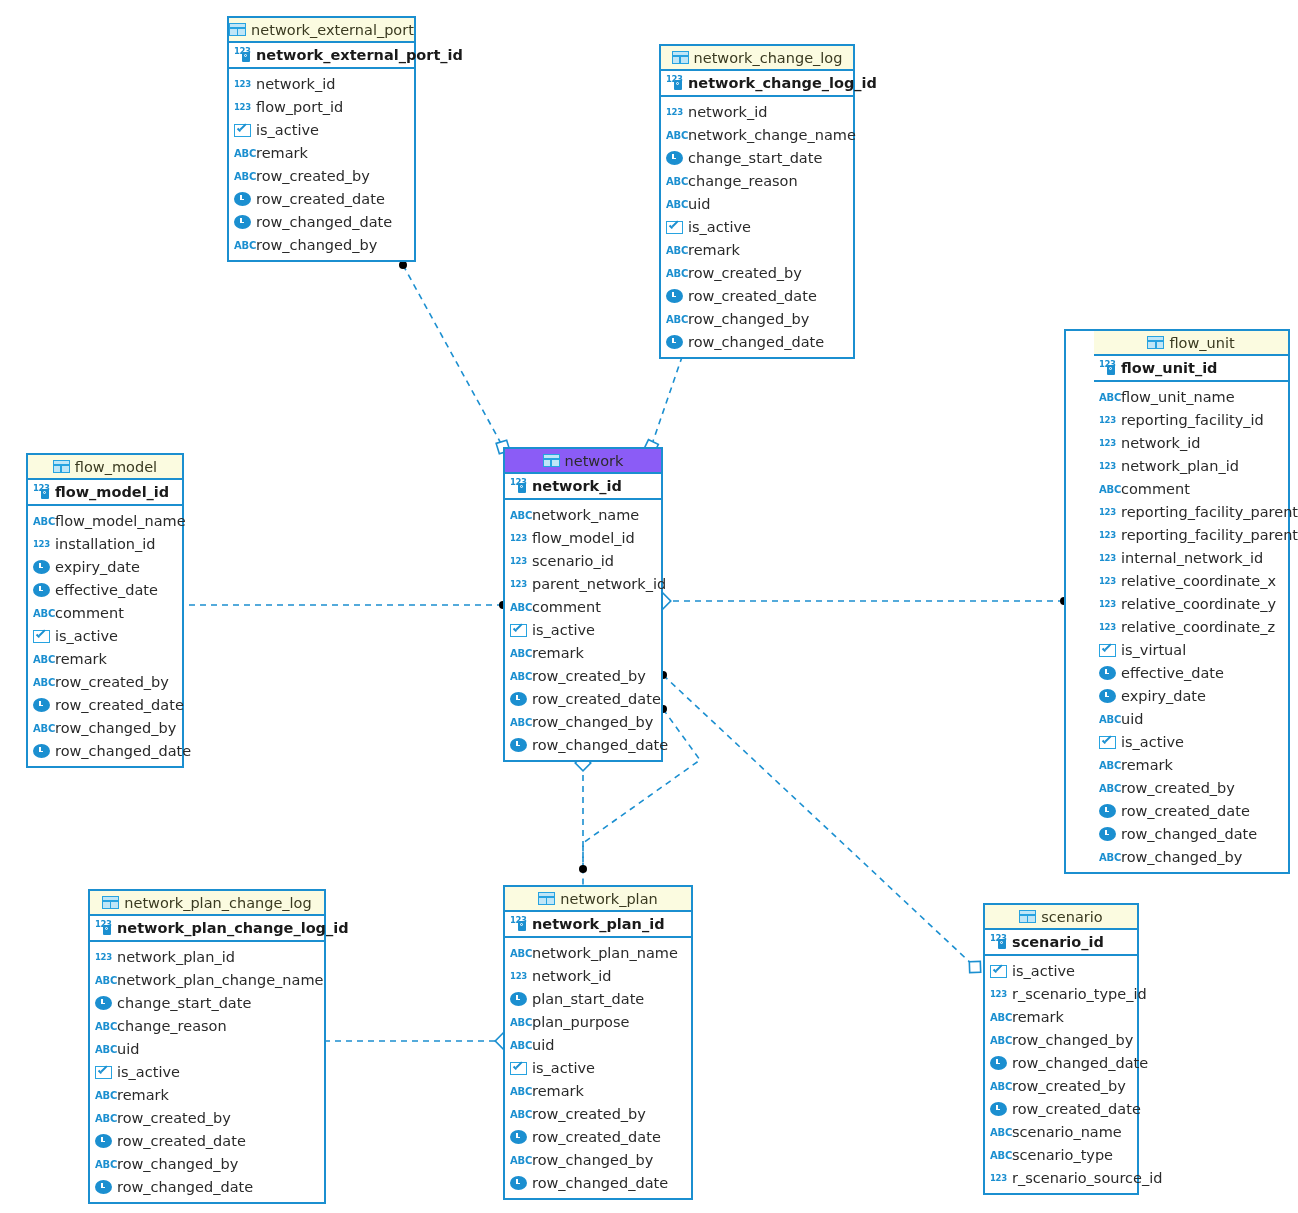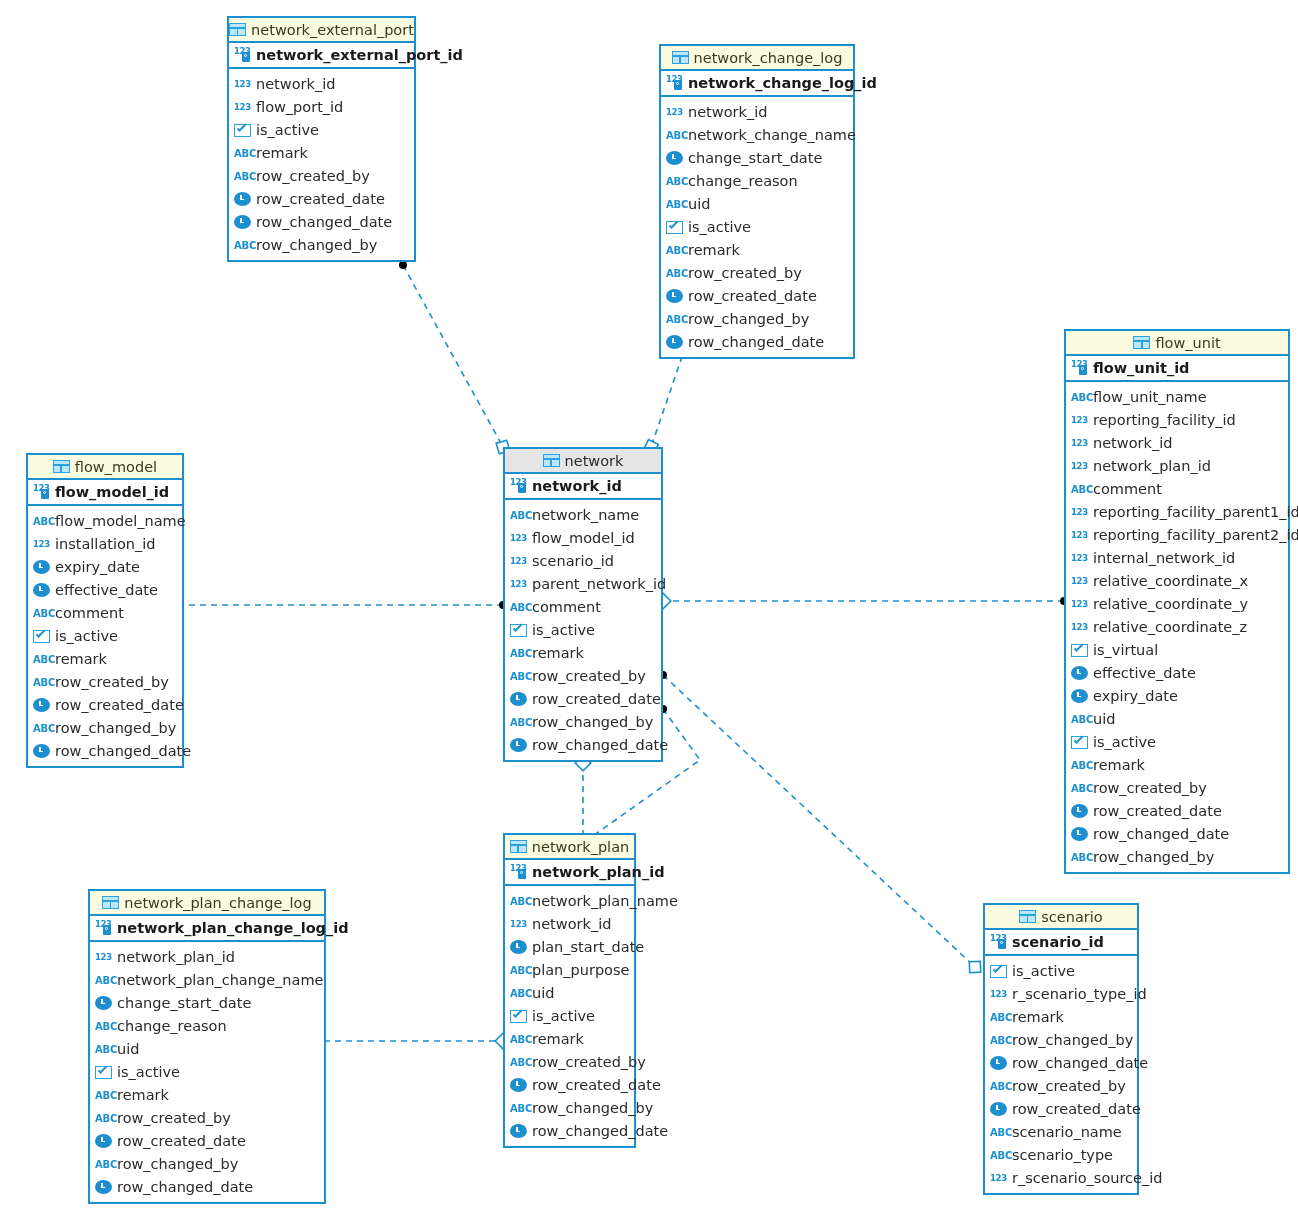--- a/index.html
+++ b/index.html
@@ -18,21 +18,21 @@
     box-shadow:0 0 0 0 rgba(0,0,0,0);
   }
   .entity .hdr{
     background:#fbfbe0;
     border-bottom:2px solid #1b8fd0;
     height:25px;
     display:flex;align-items:center;justify-content:center;
     font-size:14.5px;color:#3a3a20;
     box-sizing:border-box;
   }
-  .entity.highlight .hdr{background:#e5e5e5;color:#2b2b2b;border-bottom:2px solid #1b8fd0;}
+  .entity.highlight .hdr{background:#8b5cf6;color:#2b2b2b;border-bottom:2px solid #1b8fd0;}
   .entity .pk-row{
     border-bottom:2px solid #1b8fd0;
     display:flex;align-items:center;
     height:26px;padding-left:5px;
     font-weight:bold;font-size:14.5px;color:#1a1a1a;
     box-sizing:border-box;
   }
   .entity .cols{padding:3px 0 4px 5px;}
   .entity .col{
     display:flex;align-items:center;height:23px;
@@ -208,21 +208,21 @@
           <div class="col">
             <span class="ic ic-abc">ABC</span>
             <span>row_changed_by</span>
           </div>
           <div class="col">
             <span class="ic ic-date"></span>
             <span>row_changed_date</span>
           </div>
         </div>
       </div>
-      <div class="entity" style="left: 1064px; top: 329px; width: 226px;">
+      <div class="entity" style="left: 1064px; top: 329px; width: 226px; padding-left: 28px;">
         <div class="hdr">
           <span class="ic ic-table"></span>
           <span>flow_unit</span>
         </div>
         <div class="pk-row">
           <span class="ic ic-pk">
             <span class="pknum">123</span>
             <span class="pkbox"></span>
           </span>
           <span>flow_unit_id</span>
@@ -484,21 +484,21 @@
           <div class="col">
             <span class="ic ic-abc">ABC</span>
             <span>row_changed_by</span>
           </div>
           <div class="col">
             <span class="ic ic-date"></span>
             <span>row_changed_date</span>
           </div>
         </div>
       </div>
-      <div class="entity" style="left: 503px; top: 833px; width: 133px; text-align: center;">
+      <div class="entity" style="left: 503px; top: 885px; width: 190px; text-align: center;">
         <div class="hdr">
           <span class="ic ic-table"></span>
           <span>network_plan</span>
         </div>
         <div class="pk-row">
           <span class="ic ic-pk">
             <span class="pknum">123</span>
             <span class="pkbox"></span>
           </span>
           <span>network_plan_id</span>

